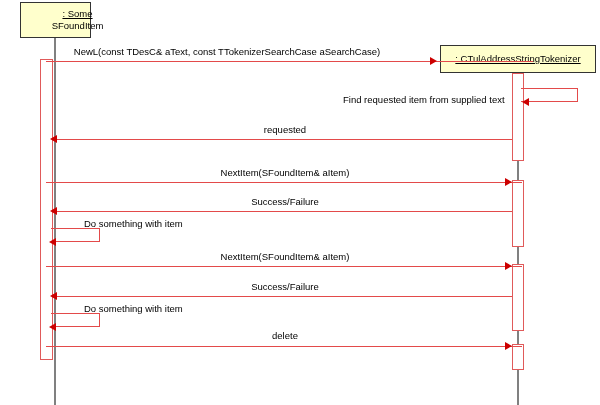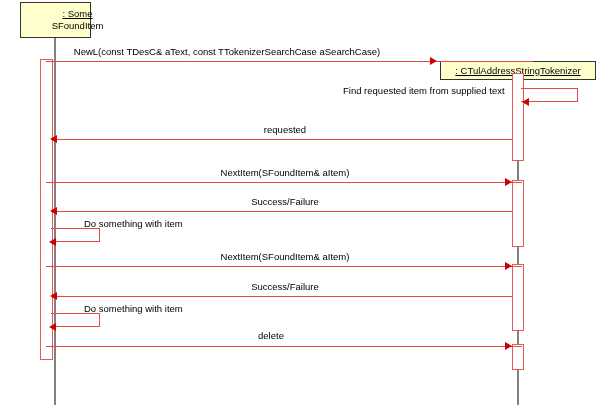--- a/index.html
+++ b/index.html
@@ -44,36 +44,36 @@
 <div id="stage">
 
   <div class="lifeline" style="left:54px;top:37px;height:368px;"></div>
   <div class="lifeline" style="left:517px;top:73px;height:332px;"></div>
 
   <div class="objbox" style="left:20px;top:2px;width:71px;height:36px;padding-left:44px;">
     <span class="l1">: Some</span>
     <span class="l2">SFoundItem</span>
   </div>
 
-  <div class="objbox" style="left:440px;top:45px;width:156px;height:19px;margin-top:16px;">
+  <div class="objbox" style="left:440px;top:45px;width:156px;height:28px;">
     <span class="l1">: CTulAddressStringTokenizer</span>
   </div>
 
   <div class="activation" style="left:40px;top:59px;width:13px;height:301px;"></div>
 
   <div class="activation" style="left:512px;top:73px;width:12px;height:88px;"></div>
   <div class="activation" style="left:512px;top:180px;width:12px;height:67px;"></div>
   <div class="activation" style="left:512px;top:264px;width:12px;height:67px;"></div>
   <div class="activation" style="left:512px;top:344px;width:12px;height:26px;"></div>
 
   <div class="msglabel ctr" style="left:227px;top:46px;">NewL(const TDesC&amp; aText, const TTokenizerSearchCase aSearchCase)</div>
   <div class="msgline" style="left:46px;top:61px;width:487px;"></div>
   <div class="arrowR" style="left:430px;top:57px;"></div>
 
-  <div class="msglabel" style="left:343px;top:85px;">Find requested item from supplied text</div>
+  <div class="msglabel" style="left:343px;top:94px;">Find requested item from supplied text</div>
   <div class="loop" style="left:521px;top:88px;width:57px;height:14px;"></div>
   <div class="arrowL" style="left:522px;top:98px;"></div>
 
   <div class="msglabel ctr" style="left:285px;top:124px;">requested</div>
   <div class="msgline" style="left:53px;top:139px;width:459px;"></div>
   <div class="arrowL" style="left:50px;top:135px;"></div>
 
   <div class="msglabel ctr" style="left:285px;top:167px;">NextItem(SFoundItem&amp; aItem)</div>
   <div class="msgline" style="left:46px;top:182px;width:476px;"></div>
   <div class="arrowR" style="left:505px;top:178px;"></div>
@@ -91,17 +91,17 @@
   <div class="arrowR" style="left:505px;top:262px;"></div>
 
   <div class="msglabel ctr" style="left:285px;top:281px;">Success/Failure</div>
   <div class="msgline" style="left:53px;top:296px;width:459px;"></div>
   <div class="arrowL" style="left:50px;top:292px;"></div>
 
   <div class="msglabel" style="left:84px;top:303px;">Do something with item</div>
   <div class="loop" style="left:51px;top:313px;width:49px;height:14px;"></div>
   <div class="arrowL" style="left:49px;top:323px;"></div>
 
-  <div class="msglabel ctr" style="left:271px;top:330px;">delete</div>
+  <div class="msglabel ctr" style="left:285px;top:330px;">delete</div>
   <div class="msgline" style="left:46px;top:346px;width:476px;"></div>
   <div class="arrowR" style="left:505px;top:342px;"></div>
 
 </div>
 
 </body></html>

